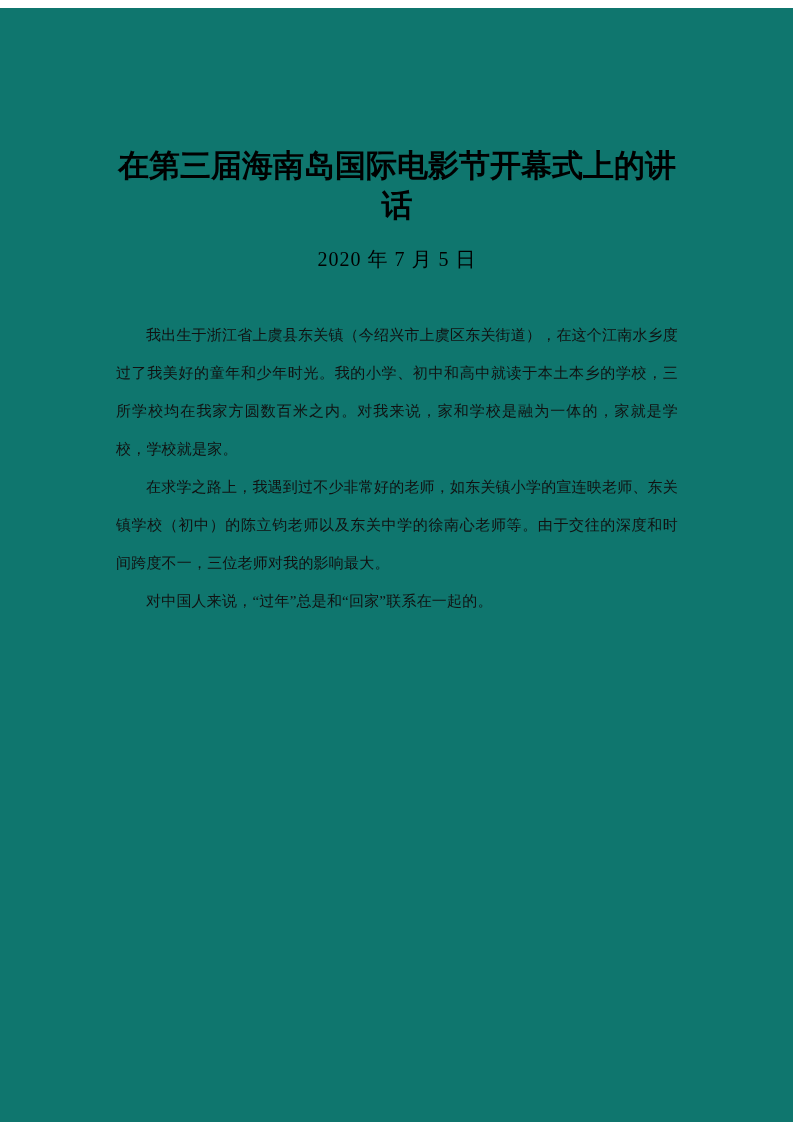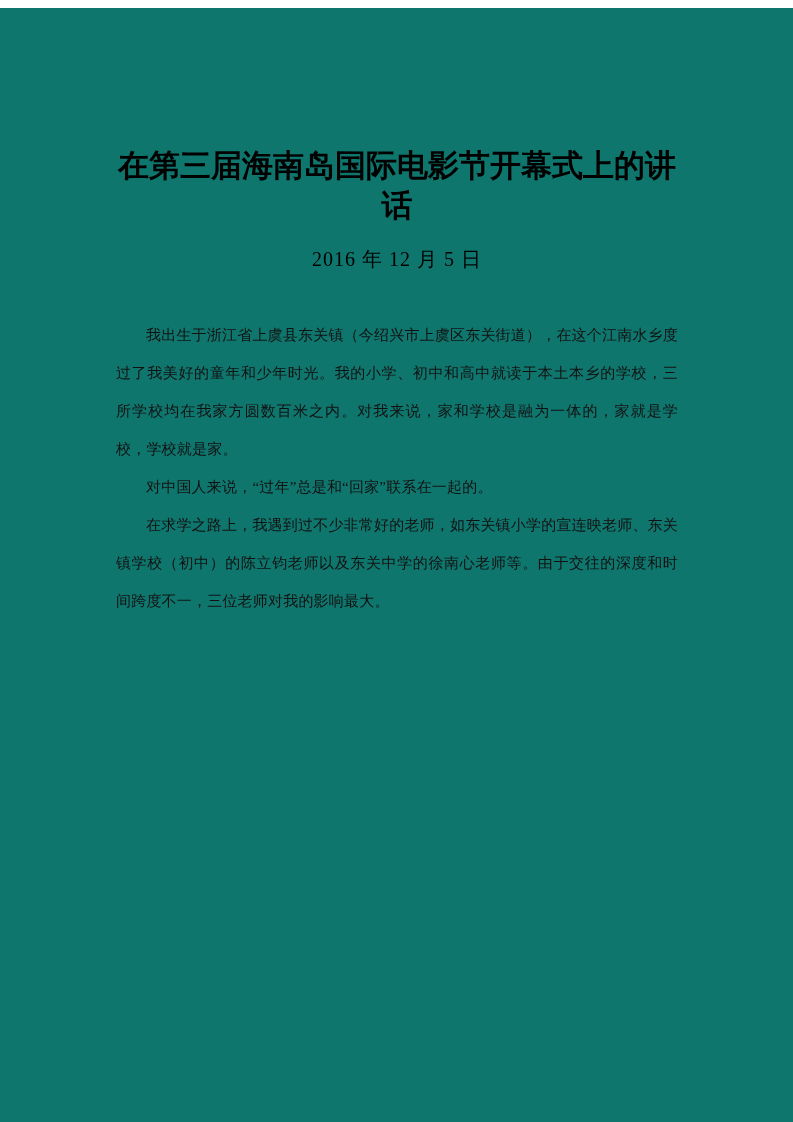--- a/index.html
+++ b/index.html
@@ -87,22 +87,22 @@
 </style>
 </head>
 <body>
 
 <div class="page">
   <div class="content">
 
     <h1 class="doc-title">在第三届海南岛国际电影节开幕式上的讲话</h1>
 
 
-    <div class="doc-date">2016 年 12 月 5 日</div>
+    <div class="doc-date">2020 年 7 月 5 日</div>
 
     <div class="body-block">
       <p class="para">我出生于浙江省上虞县东关镇（今绍兴市上虞区东关街道），在这个江南水乡度过了我美好的童年和少年时光。我的小学、初中和高中就读于本土本乡的学校，三所学校均在我家方圆数百米之内。对我来说，家和学校是融为一体的，家就是学校，学校就是家。</p>
+      <p class="para">在求学之路上，我遇到过不少非常好的老师，如东关镇小学的宣连映老师、东关镇学校（初中）的陈立钧老师以及东关中学的徐南心老师等。由于交往的深度和时间跨度不一，三位老师对我的影响最大。</p>
       <p class="para last-line-open">对中国人来说，“过年”总是和“回家”联系在一起的。</p>
-      <p class="para">在求学之路上，我遇到过不少非常好的老师，如东关镇小学的宣连映老师、东关镇学校（初中）的陈立钧老师以及东关中学的徐南心老师等。由于交往的深度和时间跨度不一，三位老师对我的影响最大。</p>
     </div>
 
   </div>
 </div>
 
 </body></html>

